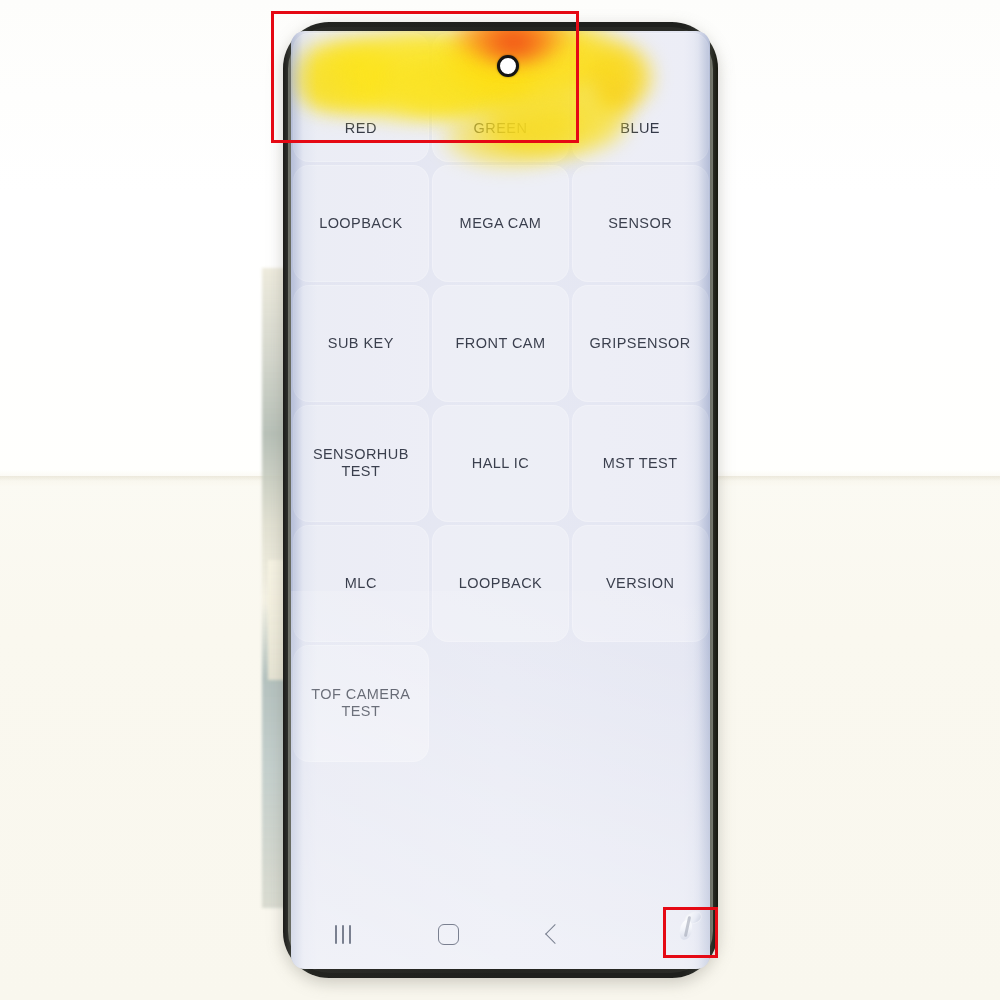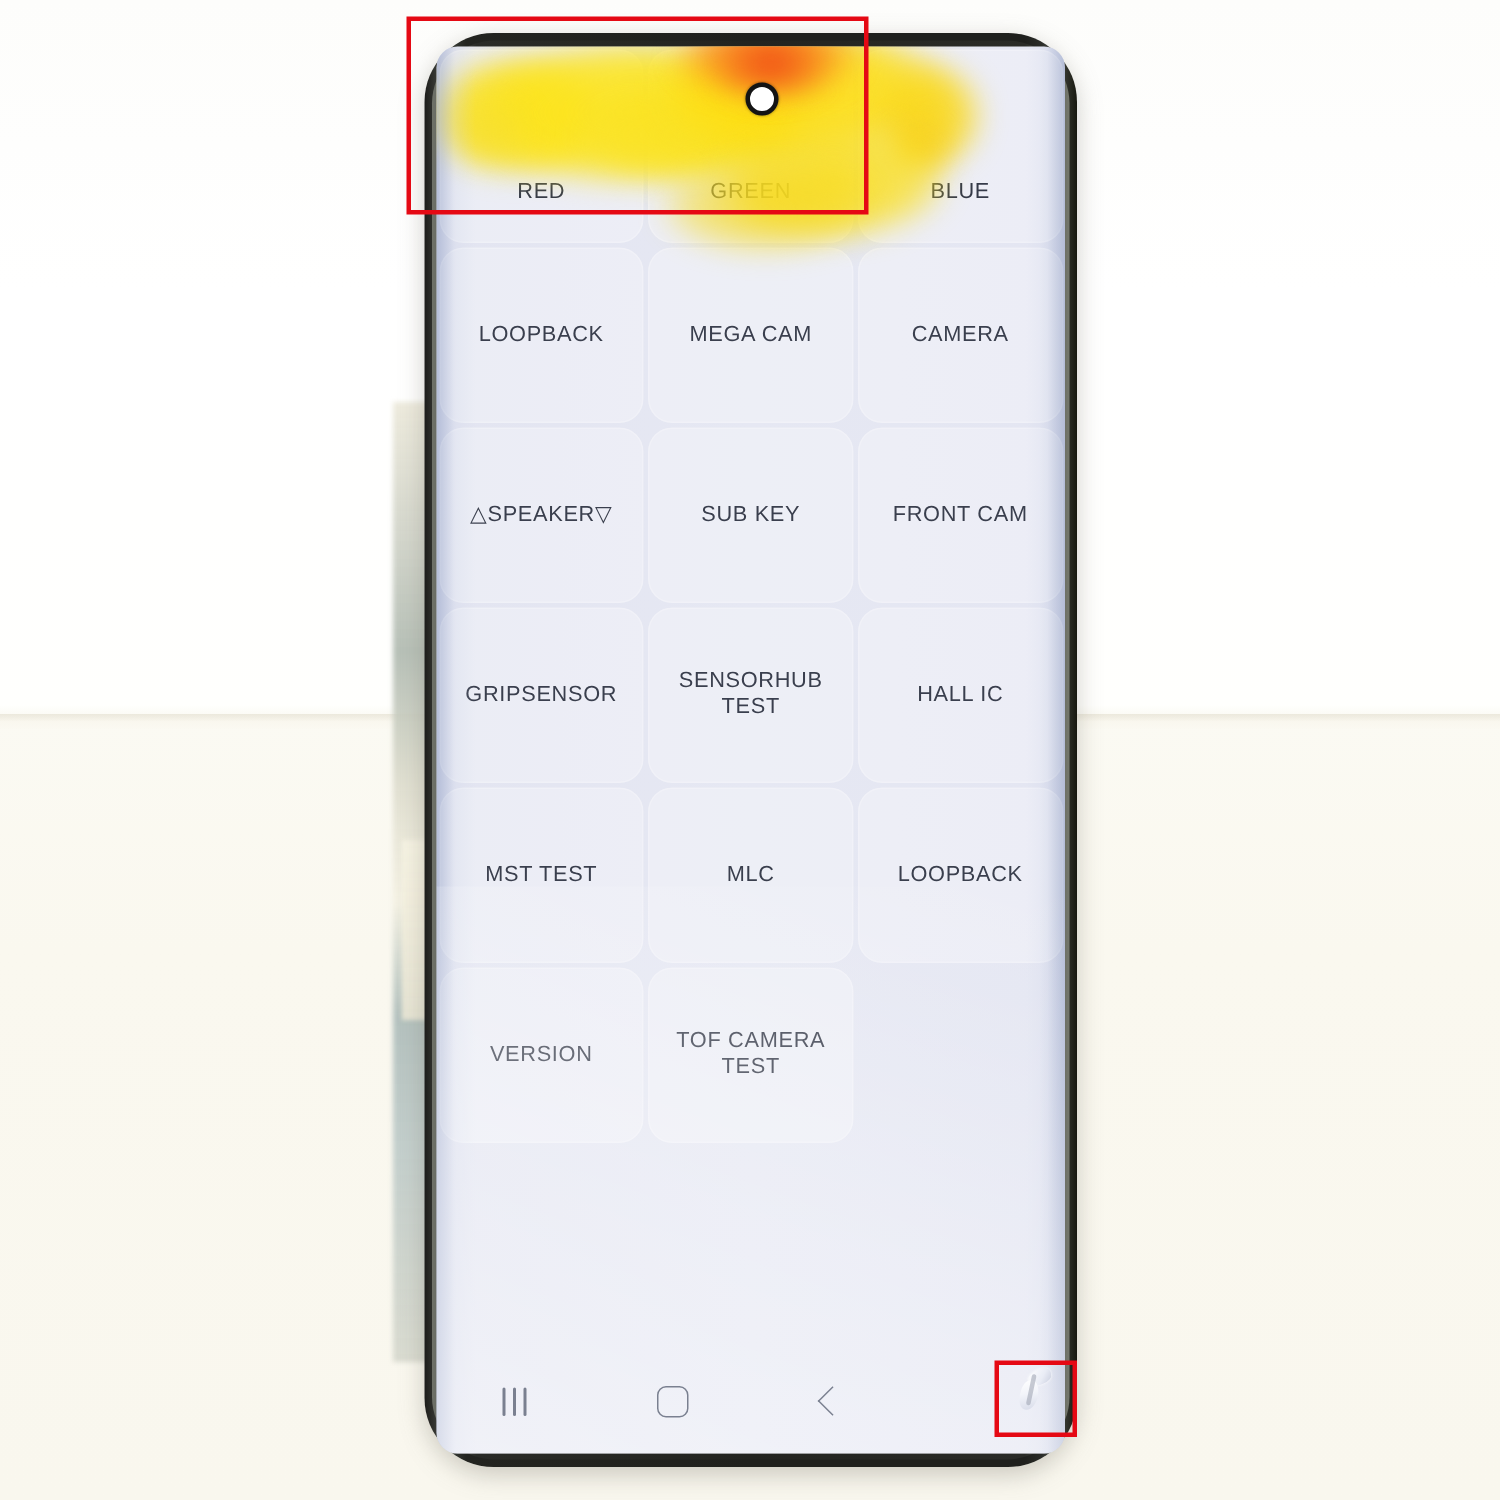--- a/index.html
+++ b/index.html
@@ -293,24 +293,21 @@
         </div>
 
         <div class="cell">
           <span class="lbl">LOOPBACK</span>
         </div>
         <div class="cell">
           <span class="lbl">MEGA CAM</span>
         </div>
 
         <div class="cell">
-          <span class="lbl">CAMERA</span>
-        </div>
-        <div class="cell">
-          <span class="lbl">△SPEAKER▽</span>
+          <span class="lbl">SENSOR</span>
         </div>
 
         <div class="cell">
           <span class="lbl">SUB KEY</span>
         </div>
         <div class="cell">
           <span class="lbl">FRONT CAM</span>
         </div>
         <div class="cell">
           <span class="lbl">GRIPSENSOR</span>

